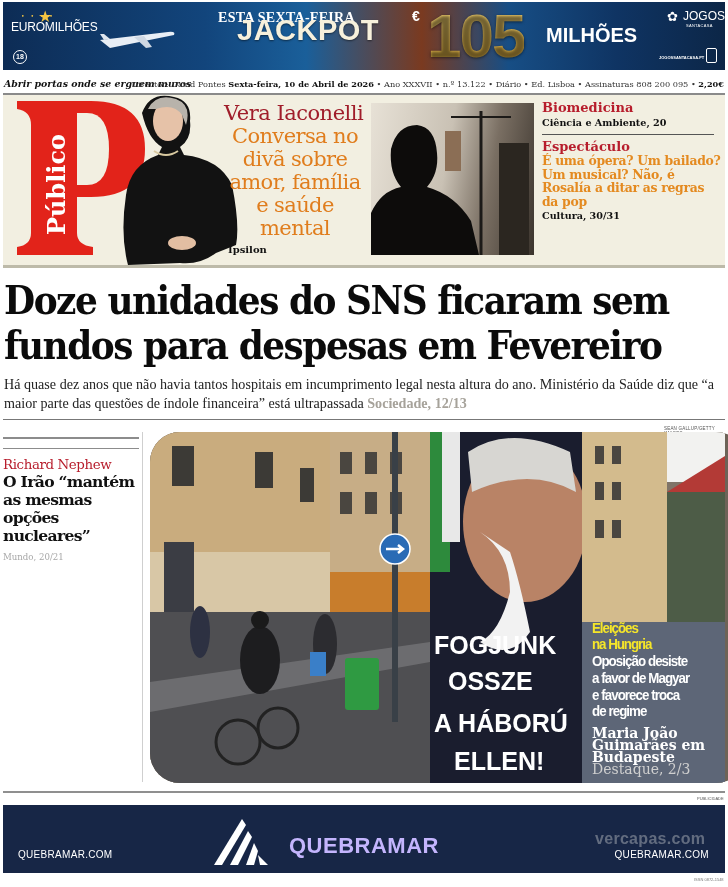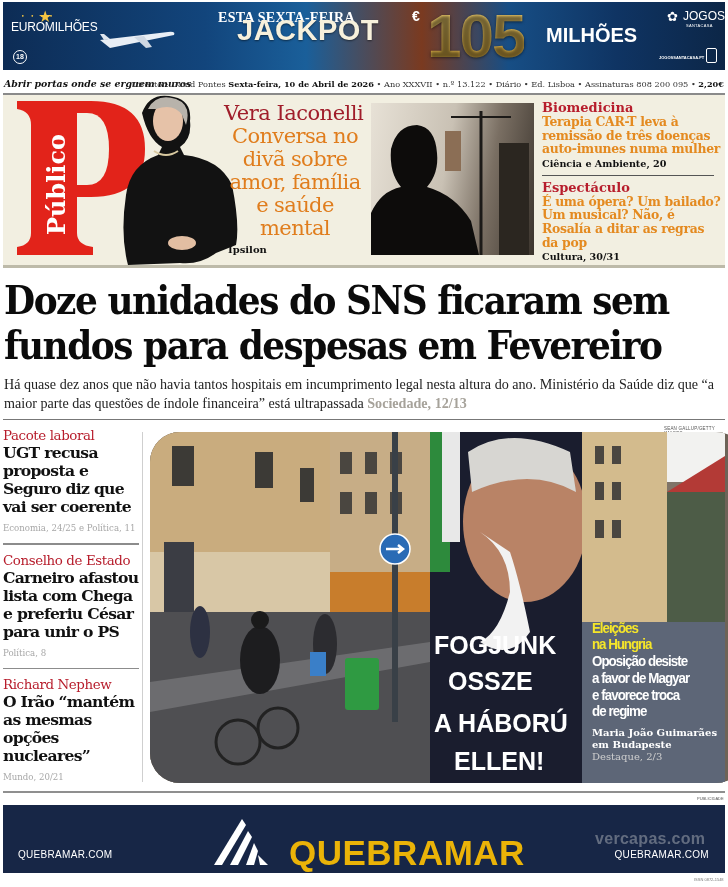--- a/index.html
+++ b/index.html
@@ -68,31 +68,31 @@
   .brief .section { color: #a7a7a7; font-size: 8.6px; line-height: 12px; margin-top: 6px; }
   .brief-divider { width: 136px; height: 1.5px; background: #8c8c8c; margin: 9px 0 8px 0; }
   .col-sep { position: absolute; left: 142px; top: 432px; width: 1px; height: 350px; background: #cfcfcf; }
 
   
   .main-photo { position: absolute; left: 150px; top: 432px; width: 596px; height: 351px; overflow: hidden; background: #6d6357; border-radius: 30px; }
   .photo-credit { position: absolute; left: 664px; top: 426px; font-family: "Liberation Sans", sans-serif; font-size: 4.5px; color: #555; letter-spacing: 0.2px; }
   .hu-overlay { position: absolute; left: 592px; top: 620px; width: 132px; }
   .hu-kicker { font-family: "Liberation Sans", sans-serif; font-weight: bold; font-size: 15.5px; line-height: 16px; color: #f6e629; letter-spacing: -1.2px; transform: scaleX(0.86); transform-origin: left; white-space: nowrap; }
   .hu-title { font-family: "Liberation Sans", sans-serif; font-weight: bold; font-size: 15.5px; line-height: 16.8px; color: #ffffff; letter-spacing: -1.1px; transform: scaleX(0.86); transform-origin: left; white-space: nowrap; margin-top: 1px; }
-  .hu-byline { margin-top: 7px; font-size: 10px; line-height: 12px; color: #fff; font-weight: bold; }
+  .hu-byline { margin-top: 7px; font-size: 14px; line-height: 12px; color: #fff; font-weight: bold; }
   .hu-byline .ref { color: #cfcfcf; font-weight: normal; }
 
   .rule-bottom { position: absolute; left: 3px; top: 791px; width: 722px; height: 1.5px; background: #8f8f8f; }
   .publicidade { position: absolute; left: 697px; top: 796px; font-family: "Liberation Sans", sans-serif; font-size: 4px; color: #555; }
 
   
   .ad-bottom { position: absolute; left: 3px; top: 805px; width: 722px; height: 68px; background: #172646; overflow: hidden; }
   .ad-bottom .url-left { position: absolute; left: 15px; top: 44px; font-family: "Liberation Sans", sans-serif; font-size: 10px; color: #fff; letter-spacing: 0.3px; }
   .ad-bottom .url-right { position: absolute; right: 16px; top: 44px; font-family: "Liberation Sans", sans-serif; font-size: 10px; color: #fff; letter-spacing: 0.3px; }
-  .ad-bottom .brand { position: absolute; left: 286px; top: 28px; font-family: "Liberation Sans", sans-serif; font-weight: bold; font-size: 35px; color: #eab308; letter-spacing: 0.5px; }
+  .ad-bottom .brand { position: absolute; left: 286px; top: 28px; font-family: "Liberation Sans", sans-serif; font-weight: bold; font-size: 22px; color: #c4b5fd; letter-spacing: 0.5px; }
   .ad-bottom .mark { position: absolute; left: 209px; top: 12px; width: 62px; height: 48px; }
   .watermark { position: absolute; left: 595px; top: 830px; font-family: "Liberation Sans", sans-serif; font-weight: bold; font-size: 16px; color: rgba(160,165,175,0.55); letter-spacing: 0.3px; }
   .issn { position: absolute; left: 694px; top: 877px; font-family: "Liberation Sans", sans-serif; font-size: 4px; color: #777; }
 </style>
 </head>
 <body>
 
 <div class="ad-top">
   <span class="euro-dots">• • • •</span>
   <span class="euro-star">★</span>
@@ -148,52 +148,41 @@
       <line x1="110" y1="8" x2="110" y2="152" stroke="#1c1a18" stroke-width="3"></line>
       <path d="M80 14 H140" stroke="#1c1a18" stroke-width="2"></path>
       <rect x="74" y="28" width="16" height="40" fill="#8b6e55"></rect>
       <path d="M0 152 V110 Q10 88 30 84 Q18 70 20 46 Q26 22 46 22 Q64 24 66 50 Q68 70 56 84 Q84 92 100 118 L108 152 Z" fill="#0d0c0b"></path>
     </svg>
   </div>
 
   <div class="side-stories">
     <div class="side-story">
       <div class="kicker">Biomedicina</div>
-      <div class="title">Terapia CAR-T leva à remissão de três doenças auto-imunes numa mulher</div>
       <div class="section">Ciência e Ambiente, 20</div>
     </div>
     <div class="side-divider"></div>
     <div class="side-story">
       <div class="kicker">Espectáculo</div>
       <div class="title">É uma ópera? Um bailado? Um musical? Não, é Rosalía a ditar as regras da pop</div>
       <div class="section">Cultura, 30/31</div>
     </div>
   </div>
 </div>
 <div class="rule-header"></div>
 
 <div class="headline">
   <div>Doze unidades do SNS ficaram sem</div>
   <div>fundos para despesas em Fevereiro</div>
 </div>
 <div class="lead"><span>Há quase dez anos que não havia tantos hospitais em incumprimento legal nesta altura do ano. Ministério da Saúde diz que “a maior parte das questões de índole financeira” está ultrapassada </span><span class="ref">Sociedade, 12/13</span></div>
 <div class="rule-lead"></div>
 
 <div class="left-col">
-  <div class="brief">
-    <div class="kicker">Pacote laboral</div>
-    <div class="title">UGT recusa proposta e Seguro diz que vai ser coerente</div>
-    <div class="section">Economia, 24/25 e Política, 11</div>
-  </div>
   <div class="brief-divider"></div>
-  <div class="brief">
-    <div class="kicker">Conselho de Estado</div>
-    <div class="title">Carneiro afastou lista com Chega e preferiu César para unir o PS</div>
-    <div class="section">Política, 8</div>
-  </div>
   <div class="brief-divider"></div>
   <div class="brief">
     <div class="kicker">Richard Nephew</div>
     <div class="title">O Irão “mantém as mesmas opções nucleares”</div>
     <div class="section">Mundo, 20/21</div>
   </div>
 </div>
 <div class="col-sep"></div>
 
 <div class="photo-credit">SEAN GALLUP/GETTY IMAGES</div>

